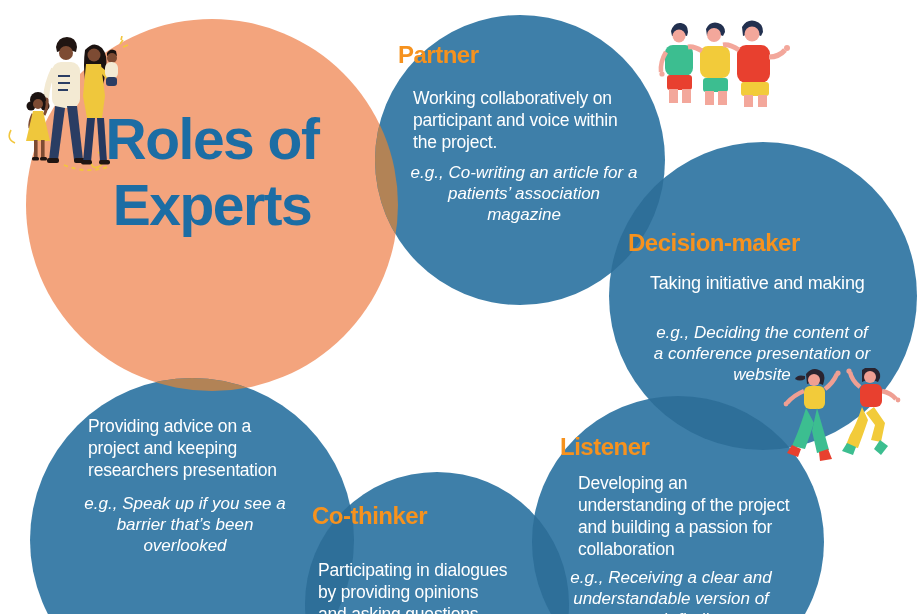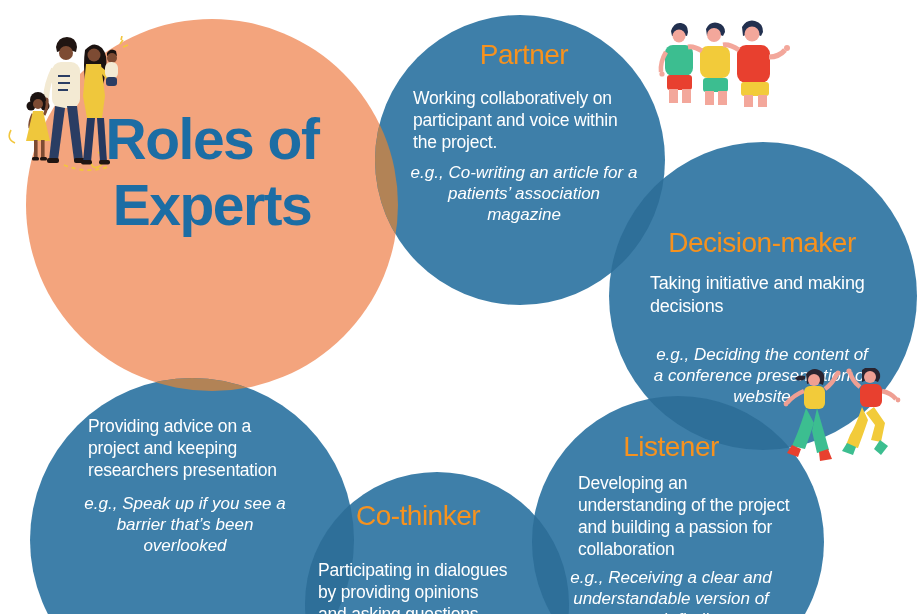--- a/index.html
+++ b/index.html
@@ -19,22 +19,22 @@
     font-family:"Liberation Sans","DejaVu Sans",sans-serif;
   }
   .bg{position:absolute;left:0;top:0;z-index:1;}
   .c-orange{fill:var(--circle-orange);}
   .c-blue{fill:var(--circle-blue);}
   .c-bluedark{fill:var(--overlap-blue);}
   .c-brown{fill:var(--overlap-brown);}
 
   .txt{position:absolute;z-index:3;}
   .role-heading{
-    font-size:28px;font-weight:400;line-height:34px;letter-spacing:-0.5px;
-    color:var(--heading-orange);text-align:center;white-space:nowrap;
+    font-size:24px;font-weight:700;line-height:34px;letter-spacing:-0.5px;
+    color:var(--heading-orange);text-align:left;white-space:nowrap;
   }
   .role-body{
     color:var(--body-white);font-size:17.5px;line-height:22px;
     letter-spacing:-0.2px;white-space:nowrap;
   }
   .role-example{
     color:var(--body-white);font-size:17px;line-height:21px;font-style:italic;
     text-align:center;white-space:nowrap;
   }
   .title-block{
@@ -125,21 +125,20 @@
       <div>e.g., Co-writing an article for a</div>
       <div>patients’ association</div>
       <div>magazine</div>
     </div>
   </div>
 
   <div class="txt dm-block">
     <div class="role-heading">Decision-maker</div>
     <div class="role-body">
       <div>Taking initiative and making</div>
-      <div>decisions</div>
     </div>
     <div class="role-example">
       <div>e.g., Deciding the content of</div>
       <div>a conference presentation or</div>
       <div>website</div>
     </div>
   </div>
 
   <div class="txt advisor-block">
     <div class="role-body">

